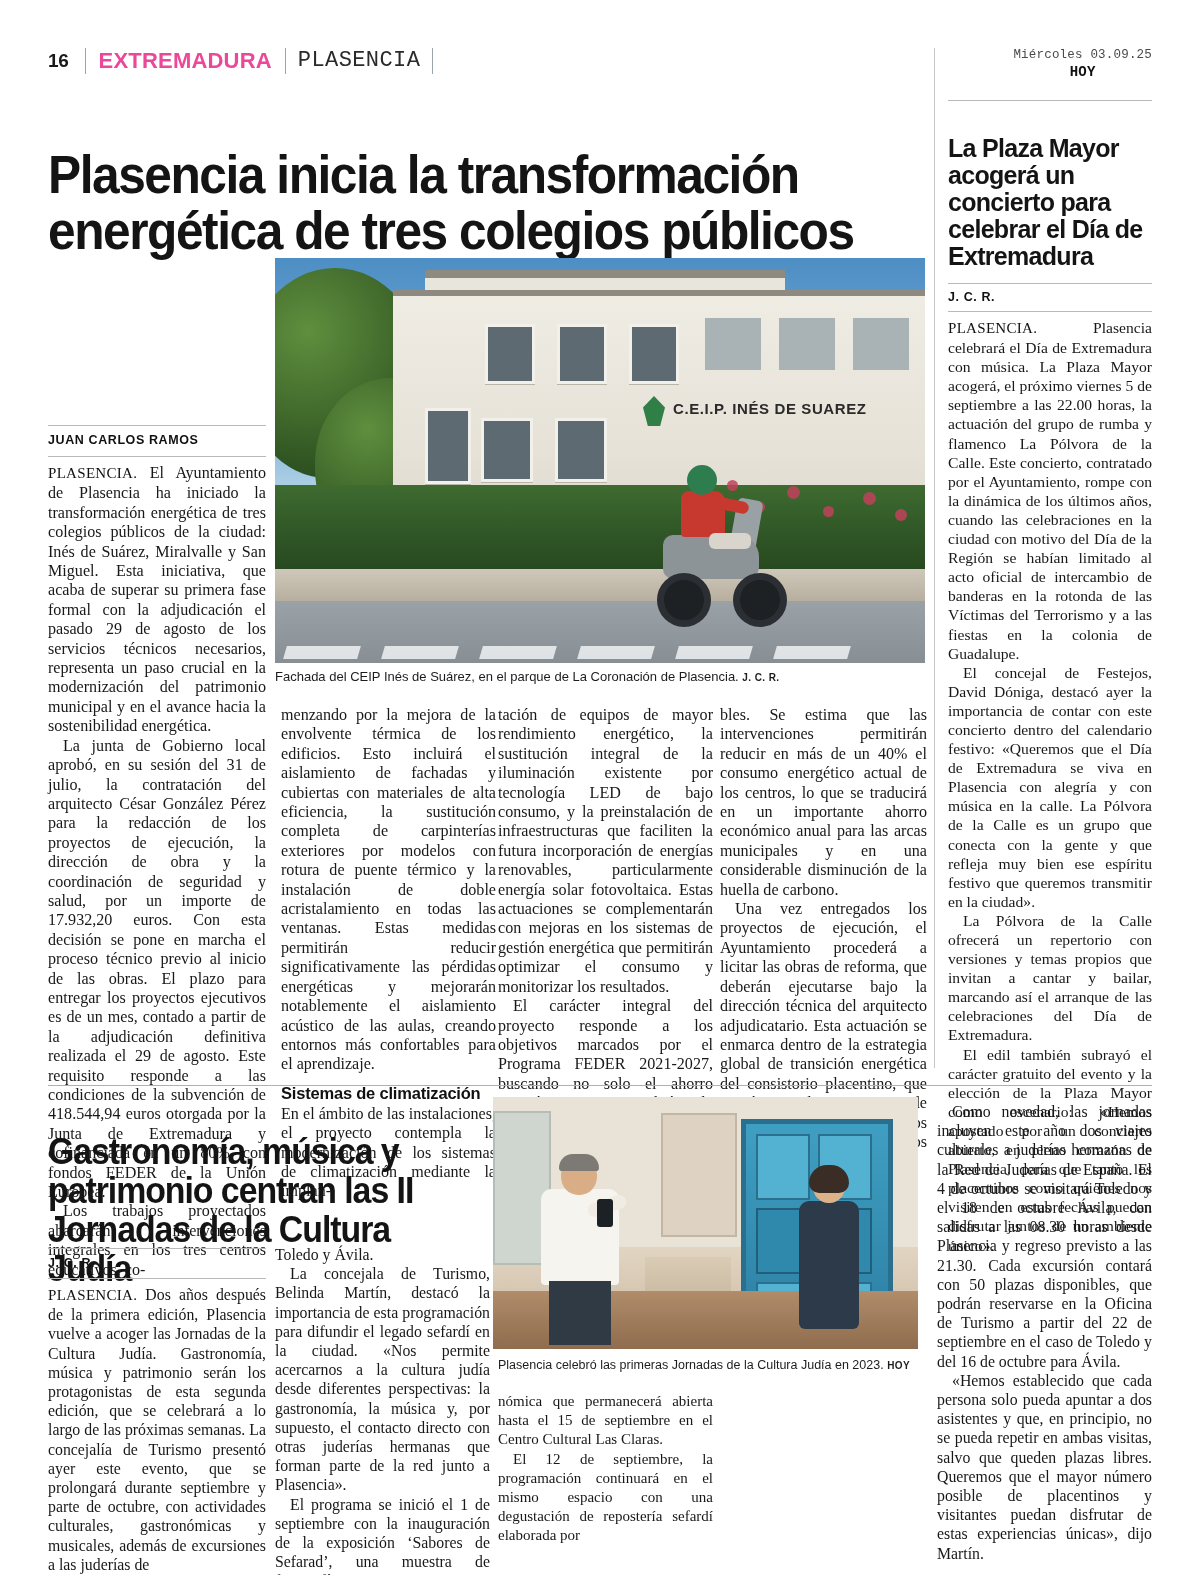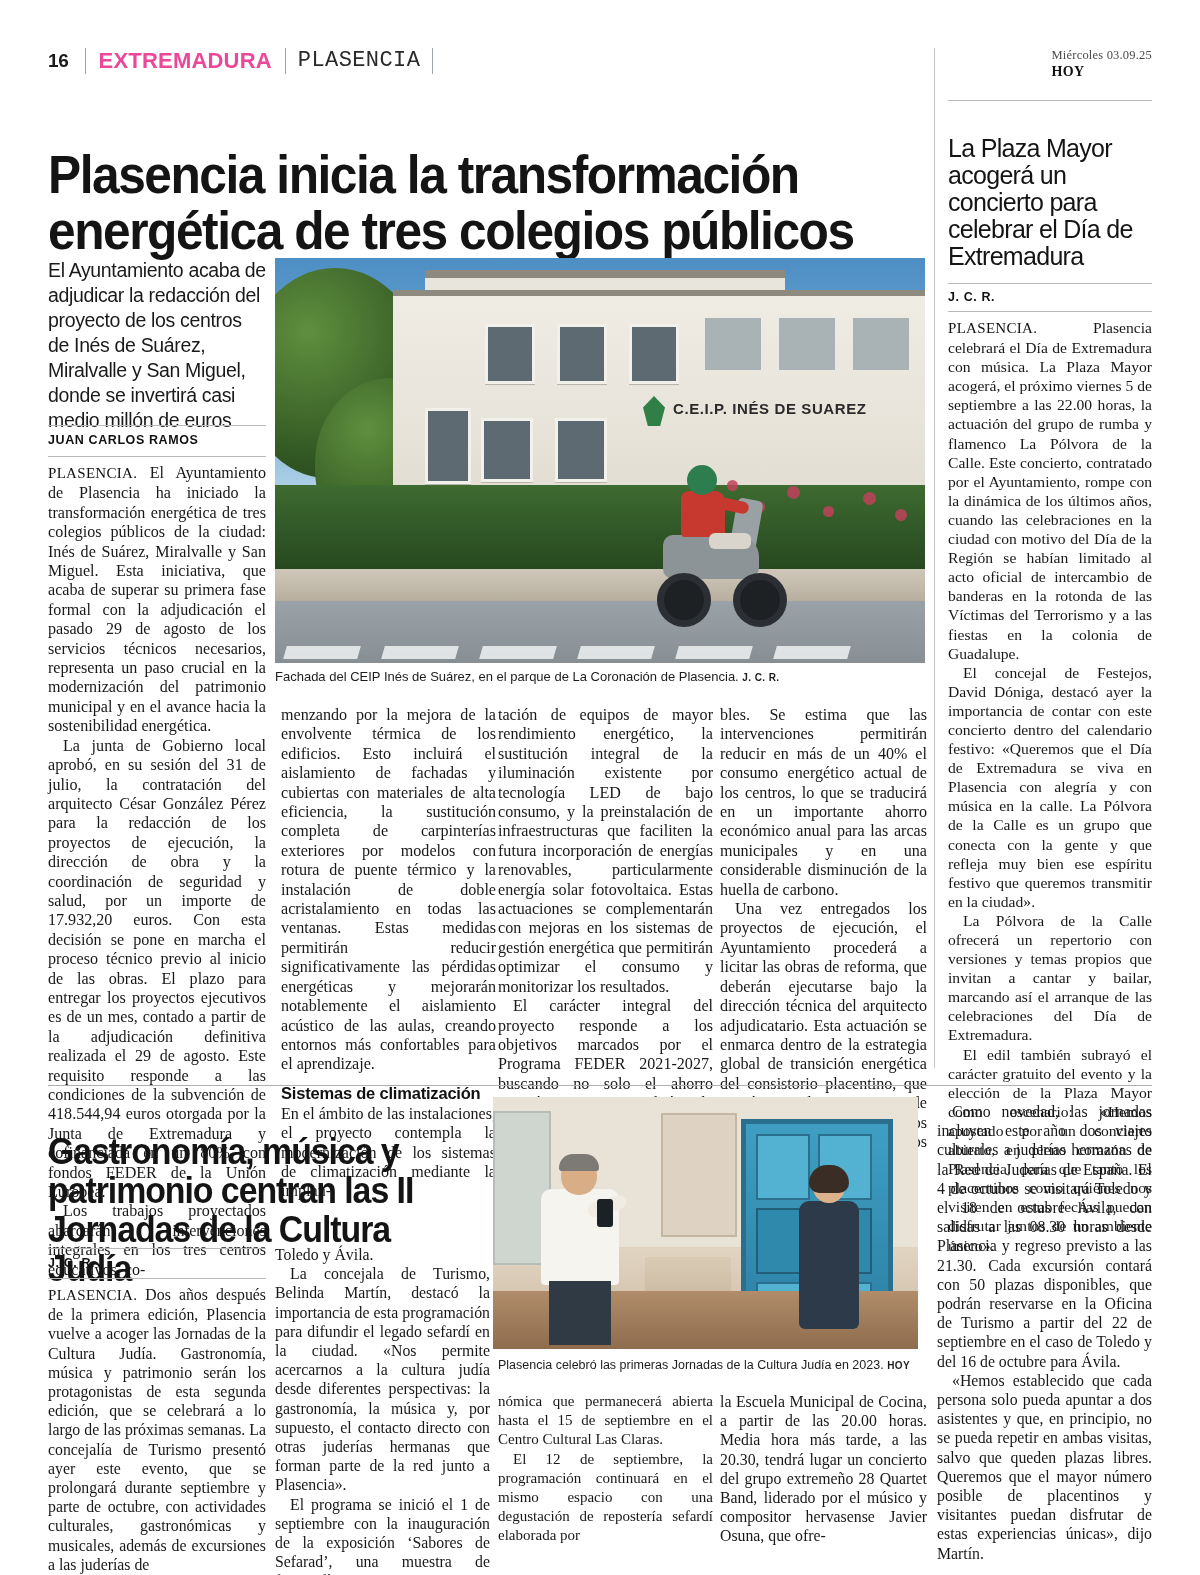--- a/index.html
+++ b/index.html
@@ -24,21 +24,21 @@
   }
   .rule-v{display:inline-block;width:1px;height:26px;background:#9aa4ab;}
   .section-main{
     font-family:"Liberation Sans", sans-serif;font-weight:bold;font-size:22px;
     color:#ec4899;letter-spacing:0.2px;padding:0 13px;line-height:26px;
   }
   .section-sub{
     font-family:Liberation Mono, monospace;font-weight:normal;font-size:22px;
     color:#2a2a2a;letter-spacing:0.4px;padding:0 12px;line-height:26px;
   }
-  .mh-right{text-align:left;font-family:Liberation Serif, serif;}
+  .mh-right{text-align:center;font-family:Liberation Mono, monospace;}
   .mh-date{font-size:12.5px;color:#4a4a4a;letter-spacing:0.2px;line-height:15px;}
   .mh-brand{font-size:14px;font-weight:bold;color:#111;letter-spacing:0.3px;line-height:16px;margin-top:1px;}
 
   
   .headline{
     position:absolute;left:48px;top:110px;width:880px;
     font-family:"Liberation Sans", sans-serif;
     font-weight:bold;font-size:54px;line-height:56px;
     letter-spacing:-1.6px;color:#141414;
     transform:scaleX(0.92);transform-origin:left top;
@@ -92,21 +92,21 @@
   #c3{left:498px;top:705px;width:215px;}
   #c4{left:720px;top:705px;width:207px;}
 
   
   .vsep{position:absolute;width:1px;background:#c6c6c6;}
 
   
   .rail-rule-top{position:absolute;left:948px;top:100px;width:204px;height:1px;background:#b9b9b9;}
   .rail-head{
     position:absolute;left:948px;top:114px;width:204px;
-    font-family:"Liberation Sans", sans-serif;font-weight:normal;
+    font-family:"Liberation Sans", sans-serif;font-weight:bold;
     font-size:25px;line-height:27px;letter-spacing:-0.7px;color:#141414;
   }
   .rail-rule1{position:absolute;left:948px;top:283px;width:204px;height:1px;background:#b9b9b9;}
   .rail-byline{
     position:absolute;left:948px;top:290px;width:204px;
     font-family:"Liberation Sans", sans-serif;font-weight:bold;font-size:12.5px;
     letter-spacing:0.6px;color:#111;
   }
   .rail-rule2{position:absolute;left:948px;top:311px;width:204px;height:1px;background:#b9b9b9;}
   #rail-body{position:absolute;left:948px;top:318px;width:204px;
@@ -210,21 +210,20 @@
       <span class="rule-v"></span>
     </div>
     <div class="mh-right">
       <div class="mh-date">Miércoles 03.09.25</div>
       <div class="mh-brand">HOY</div>
     </div>
   </div>
 
   <h1 class="headline">Plasencia inicia la transformación energética de tres colegios públicos</h1>
 
-  <div class="standfirst">El Ayuntamiento acaba de adjudicar la redacción del proyecto de los centros de Inés de Suárez, Miralvalle y San Miguel, donde se invertirá casi medio millón de euros</div>
   <div class="byline-rule"></div>
   <div class="byline">JUAN CARLOS RAMOS</div>
   <div class="byline-rule2"></div>
 
   <div class="photo">
     <div class="sky"></div>
 
     <div class="tree" style="left:-30px;top:10px;width:180px;height:210px;"></div>
     <div class="tree" style="left:40px;top:120px;width:150px;height:170px;"></div>
     <div class="trunk" style="left:86px;top:250px;width:16px;height:90px;"></div>
@@ -365,22 +364,19 @@
   <div class="caption2">
     <span>Plasencia celebró las primeras Jornadas de la Cultura Judía en 2023.</span>
     <span class="cap-credit">HOY</span>
   </div>
 
   <div class="col" id="b3">
     <p class="first">nómica que permanecerá abierta hasta el 15 de septiembre en el Centro Cultural Las Claras.</p>
     <p>El 12 de septiembre, la programación continuará en el mismo espacio con una degustación de repostería sefardí elaborada por</p>
   </div>
 
-  <div class="col" id="b4">
-    <p class="first">la Escuela Municipal de Cocina, a partir de las 20.00 horas. Media hora más tarde, a las 20.30, tendrá lugar un concierto del grupo extremeño 28 Quartet Band, liderado por el músico y compositor hervasense Javier Osuna, que ofre-</p>
-  </div>
 
   <div class="col" id="b5">
     <p>Como novedad, las jornadas incluyen este año dos viajes culturales a juderías hermanas de la Red de Juderías de España. El 4 de octubre se visitará Toledo y el 18 de octubre Ávila, con salidas a las 08.30 horas desde Plasencia y regreso previsto a las 21.30. Cada excursión contará con 50 plazas disponibles, que podrán reservarse en la Oficina de Turismo a partir del 22 de septiembre en el caso de Toledo y del 16 de octubre para Ávila.</p>
     <p>«Hemos establecido que cada persona solo pueda apuntar a dos asistentes y que, en principio, no se pueda repetir en ambas visitas, salvo que queden plazas libres. Queremos que el mayor número posible de placentinos y visitantes puedan disfrutar de estas experiencias únicas», dijo Martín.</p>
   </div>
 
 </div>
 
 </body></html>

